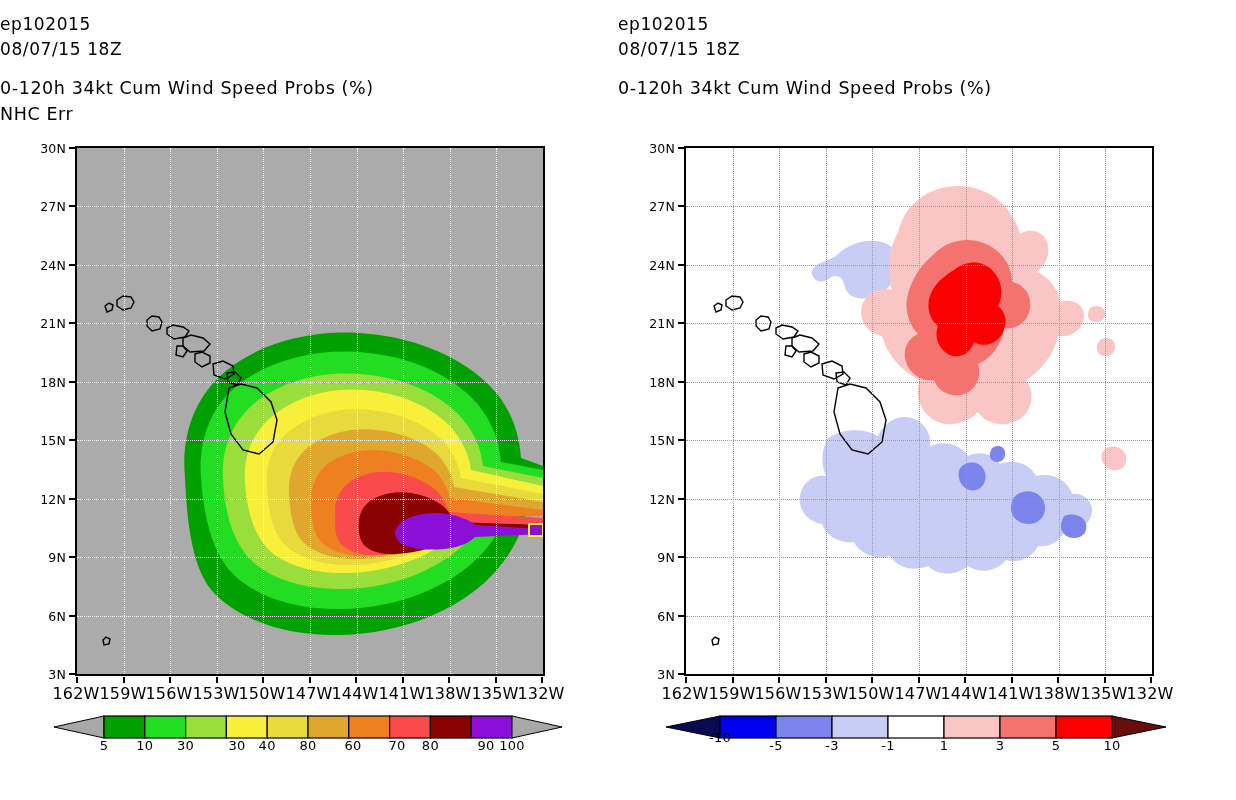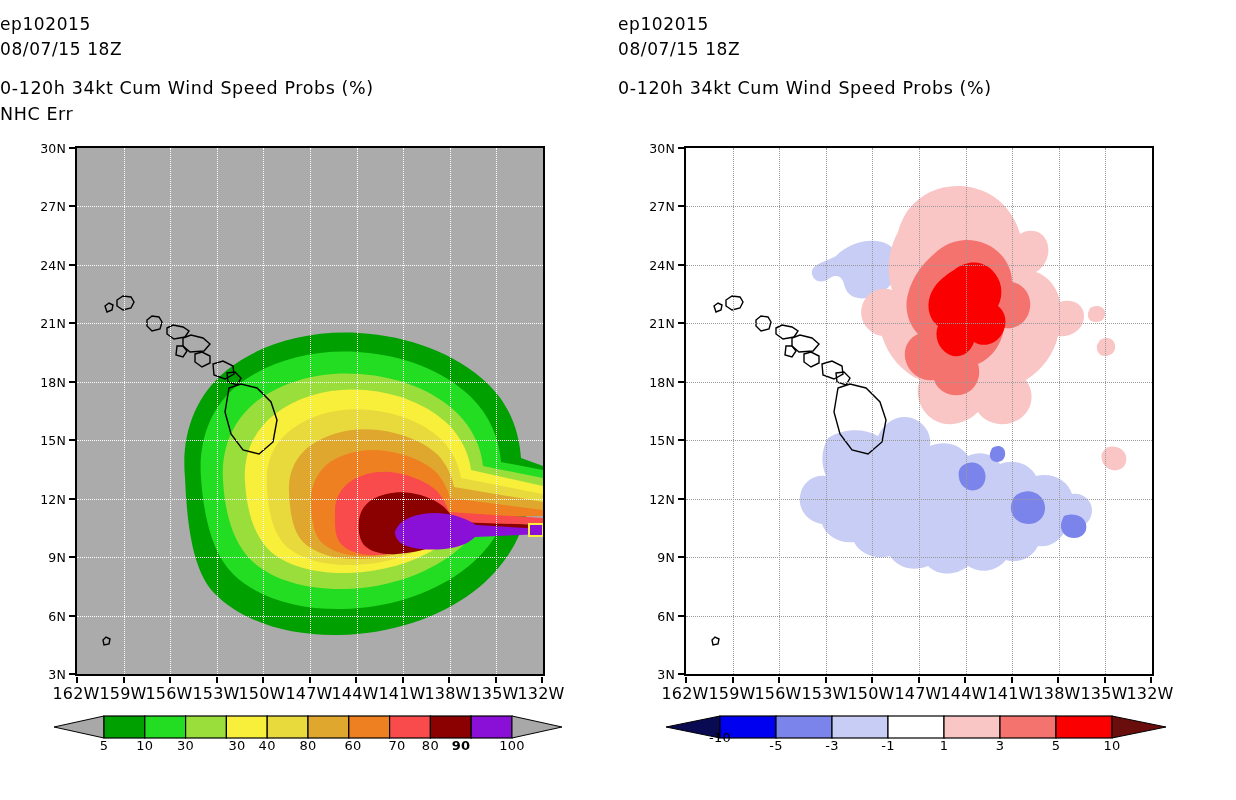--- a/index.html
+++ b/index.html
@@ -235,21 +235,21 @@
       </svg>
       <div class="cblab" style="left:56px;top:26px;">5</div>
       <div class="cblab" style="left:96.8px;top:26px;">10</div>
       <div class="cblab" style="left:137.6px;top:26px;">30</div>
       <div class="cblab" style="left:189px;top:26px;">30</div>
       <div class="cblab" style="left:219.2px;top:26px;">40</div>
       <div class="cblab" style="left:260px;top:26px;">80</div>
       <div class="cblab" style="left:305px;top:26px;">60</div>
       <div class="cblab" style="left:349px;top:26px;">70</div>
       <div class="cblab" style="left:382.4px;top:26px;">80</div>
-      <div class="cblab" style="left:413px;top:26px;font-weight:bold;">90</div>
+      <div class="cblab" style="left:438px;top:26px;">90</div>
       <div class="cblab" style="left:464px;top:26px;">100</div>
     </div>
   </div>
 
   <div class="panel" id="panel-right">
 
     <div class="title-block" style="top:12px;">
       <div class="t-line">ep102015</div>
       <div class="t-line">08/07/15 18Z</div>
       <div style="height:13px;"></div>

